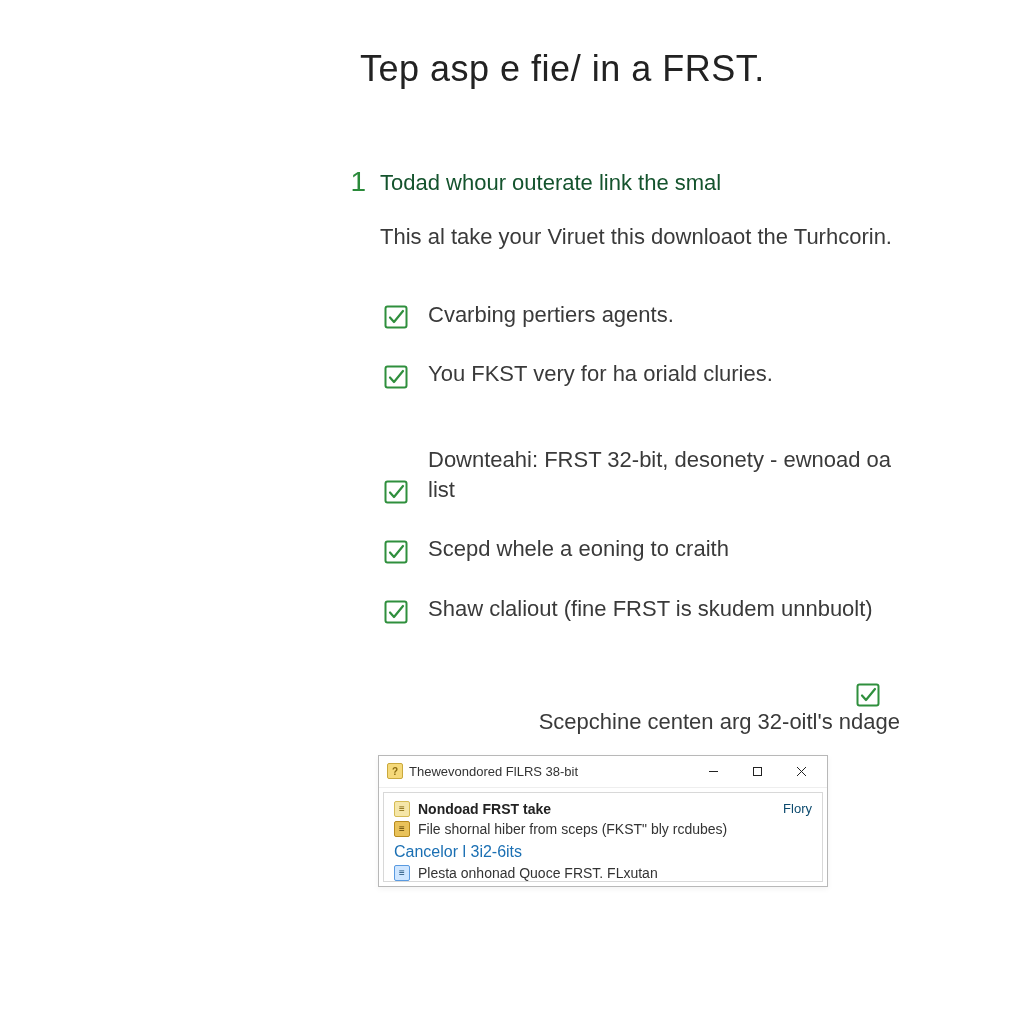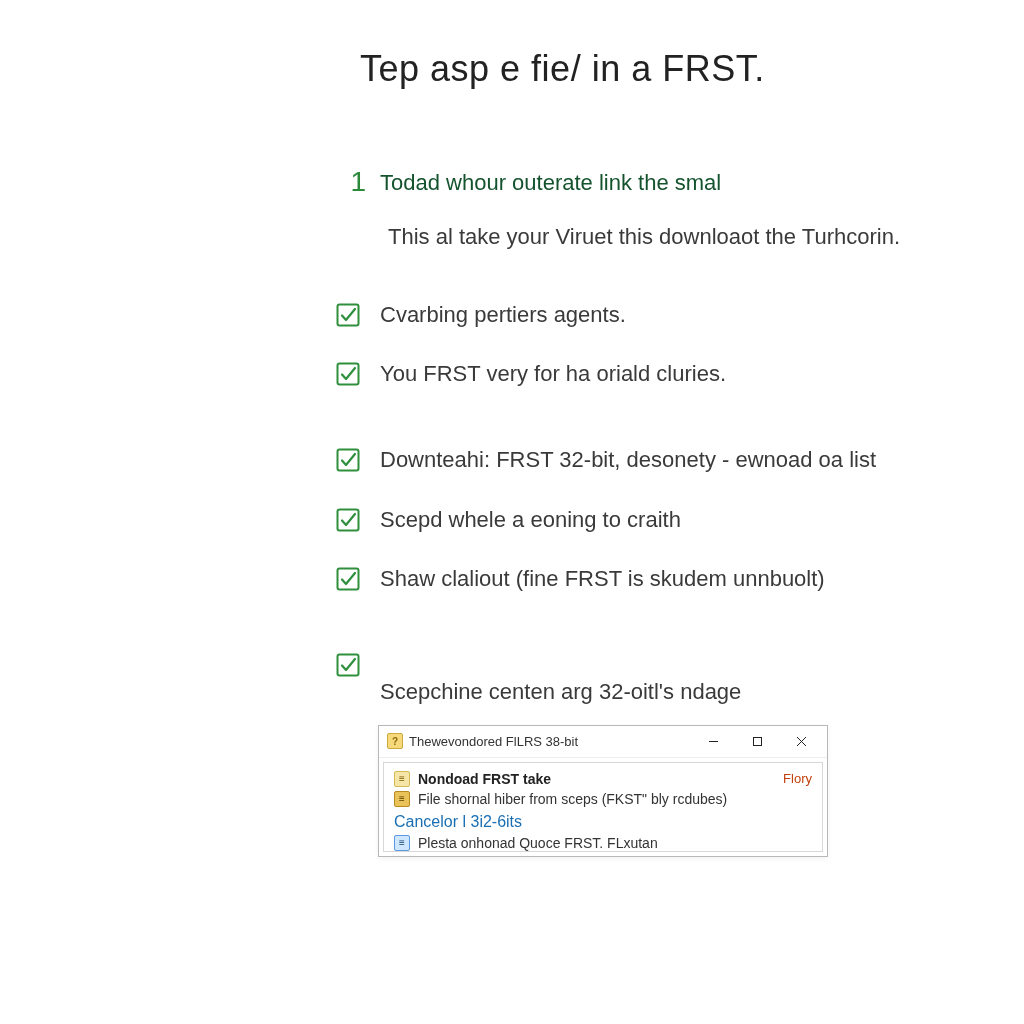--- a/index.html
+++ b/index.html
@@ -49,27 +49,27 @@
       font-size: 22px;
       color: #14532d;
       margin-bottom: 26px;
       font-weight: 400;
     }
     .step-desc {
       font-size: 22px;
       color: #3a3a3a;
       line-height: 1.35;
       font-weight: 400;
-      text-align: right;
     }
     .check-list { margin-top: 48px; }
     .check-item {
       display: flex;
-      align-items: flex-start;
+      align-items: flex-end;
       margin-bottom: 30px;
+      margin-left: 48px;
     }
     .check-item.gap-after { margin-bottom: 56px; }
     .check-item:last-child { margin-bottom: 18px; flex-direction: column; }
     .check-icon {
       width: 24px;
       height: 24px;
       flex: 0 0 24px;
       margin-left: -44px;
       margin-right: 20px;
       margin-top: 3px;
@@ -150,21 +150,21 @@
       display: inline-flex;
       align-items: center;
       justify-content: center;
       font-size: 10px;
       font-weight: 700;
     }
     .ricon.yellow { background: #f5e6a8; border: 1px solid #d5bb55; color: #7a5d00; }
     .ricon.gold   { background: #e9c25a; border: 1px solid #b78b1e; color: #5a4000; }
     .ricon.blue   { background: #cfe6ff; border: 1px solid #5a9ae0; color: #14466e; }
     .popup-row .rtext { flex: 1; white-space: nowrap; overflow: hidden; text-overflow: ellipsis; }
-    .popup-row .rside { color: #c2410c; font-size: 13px; margin-left: 2px; }
+    .popup-row .rside { color: #0c4a6e; font-size: 13px; margin-left: 2px; }
     .popup-row.bold .rtext { font-weight: 600; color: #222; }
     .popup-link {
       padding: 4px 0 2px 0;
       color: #1a6fb3;
       font-size: 16px;
     }
   </style>
 </head>
 <body>
 
@@ -191,21 +191,21 @@
           </span>
           <span class="check-text">Cvarbing pertiers agents.</span>
         </div>
         <div class="check-item gap-after">
           <span class="check-icon">
             <svg width="24" height="24" viewBox="0 0 24 24">
               <rect x="1.5" y="1.5" width="21" height="21" rx="2" ry="2" fill="none" stroke="#2f8f3d" stroke-width="2"></rect>
               <polyline points="6,12.5 10,17 19,6" fill="none" stroke="#2f8f3d" stroke-width="2.2" stroke-linecap="round" stroke-linejoin="round"></polyline>
             </svg>
           </span>
-          <span class="check-text">You FRST very for ha oriald cluries.</span>
+          <span class="check-text">You FKST very for ha oriald cluries.</span>
         </div>
         <div class="check-item">
           <span class="check-icon">
             <svg width="24" height="24" viewBox="0 0 24 24">
               <rect x="1.5" y="1.5" width="21" height="21" rx="2" ry="2" fill="none" stroke="#2f8f3d" stroke-width="2"></rect>
               <polyline points="6,12.5 10,17 19,6" fill="none" stroke="#2f8f3d" stroke-width="2.2" stroke-linecap="round" stroke-linejoin="round"></polyline>
             </svg>
           </span>
           <span class="check-text">Downteahi: FRST 32-bit, desonety - ewnoad oa list</span>
         </div>

